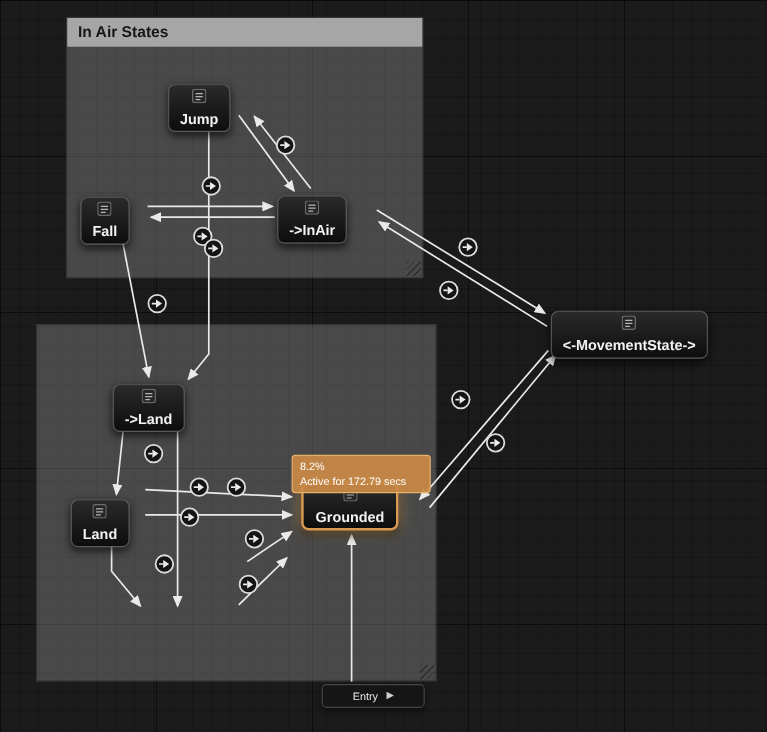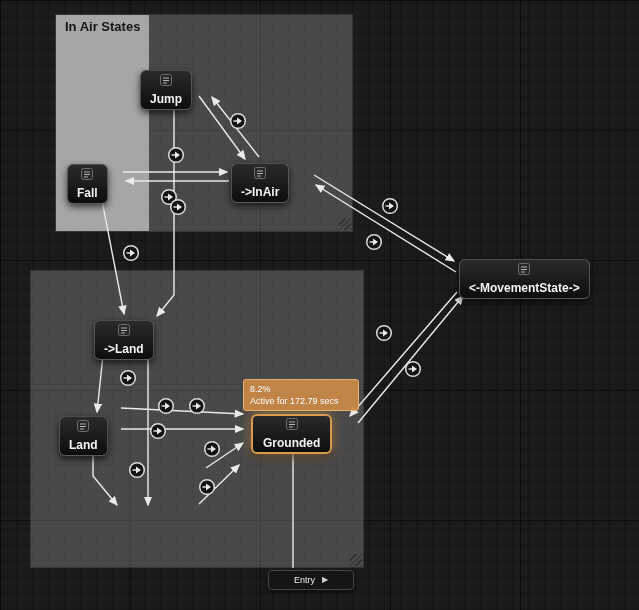--- a/index.html
+++ b/index.html
@@ -7,21 +7,21 @@
     position:relative;width:639px;height:610px;overflow:hidden;
     font-family:"Liberation Sans", sans-serif;
     background-color:#1b1b1b;
     background-image:
       linear-gradient(rgba(0,0,0,0.5) 1px, transparent 1px),
       linear-gradient(90deg, rgba(0,0,0,0.5) 1px, transparent 1px),
       linear-gradient(rgba(0,0,0,0.18) 1px, transparent 1px),
       linear-gradient(90deg, rgba(0,0,0,0.18) 1px, transparent 1px);
     background-size:130px 130px,130px 130px,16px 16px,16px 16px;
   }
-  .comment{position:absolute;z-index:1;display:flex;flex-direction:row;border:1px solid rgba(255,255,255,0.12);}
+  .comment{position:absolute;z-index:1;display:flex;flex-direction:column;border:1px solid rgba(255,255,255,0.12);}
   .comment-header{background:#a6a6a6;color:#161616;font-weight:bold;font-size:13px;padding:3px 9px;line-height:18px;cursor:move;}
   .comment-body{flex:1;background:rgba(170,170,170,0.32);position:relative;}
   .comment-body::after{
     content:"";position:absolute;right:1px;bottom:1px;width:12px;height:12px;
     background:repeating-linear-gradient(135deg, rgba(40,40,40,0.8) 0 1px, transparent 1px 4px);
   }
   .comment-inair{left:55px;top:14px;width:296px;height:216px;}
   .comment-onground{left:30px;top:270px;width:332px;height:296px;}
 
   .wires{position:absolute;left:0;top:0;z-index:3;pointer-events:none;}
@@ -37,21 +37,21 @@
     border:2px solid #d79a4e;padding:2px 10px;
     box-shadow:0 0 12px rgba(226,164,84,0.65),0 3px 7px rgba(0,0,0,0.65);
   }
   .node-jump{left:140px;top:70px;}
   .node-fall{left:67px;top:164px;}
   .node-inair{left:231px;top:163px;}
   .node-ms{left:459px;top:259px;}
   .node-toland{left:94px;top:320px;}
   .node-land{left:59px;top:416px;}
   .node-landmove{left:81px;top:511px;}
-  .node-grounded{left:251px;top:414px;}
+  .node-grounded{left:251px;top:402px;}
 
   .state-icon{display:inline-flex;flex:0 0 auto;}
 
   .transition{position:absolute;width:18px;height:18px;z-index:6;cursor:pointer;}
 
   .perf-tooltip{
     position:absolute;left:243px;top:379px;width:102px;z-index:7;
     background:rgba(202,138,70,0.92);border:1px solid #e7b06b;border-radius:3px;
     padding:3px 6px;color:#ffffff;font-size:9px;line-height:1.35;white-space:nowrap;
   }

